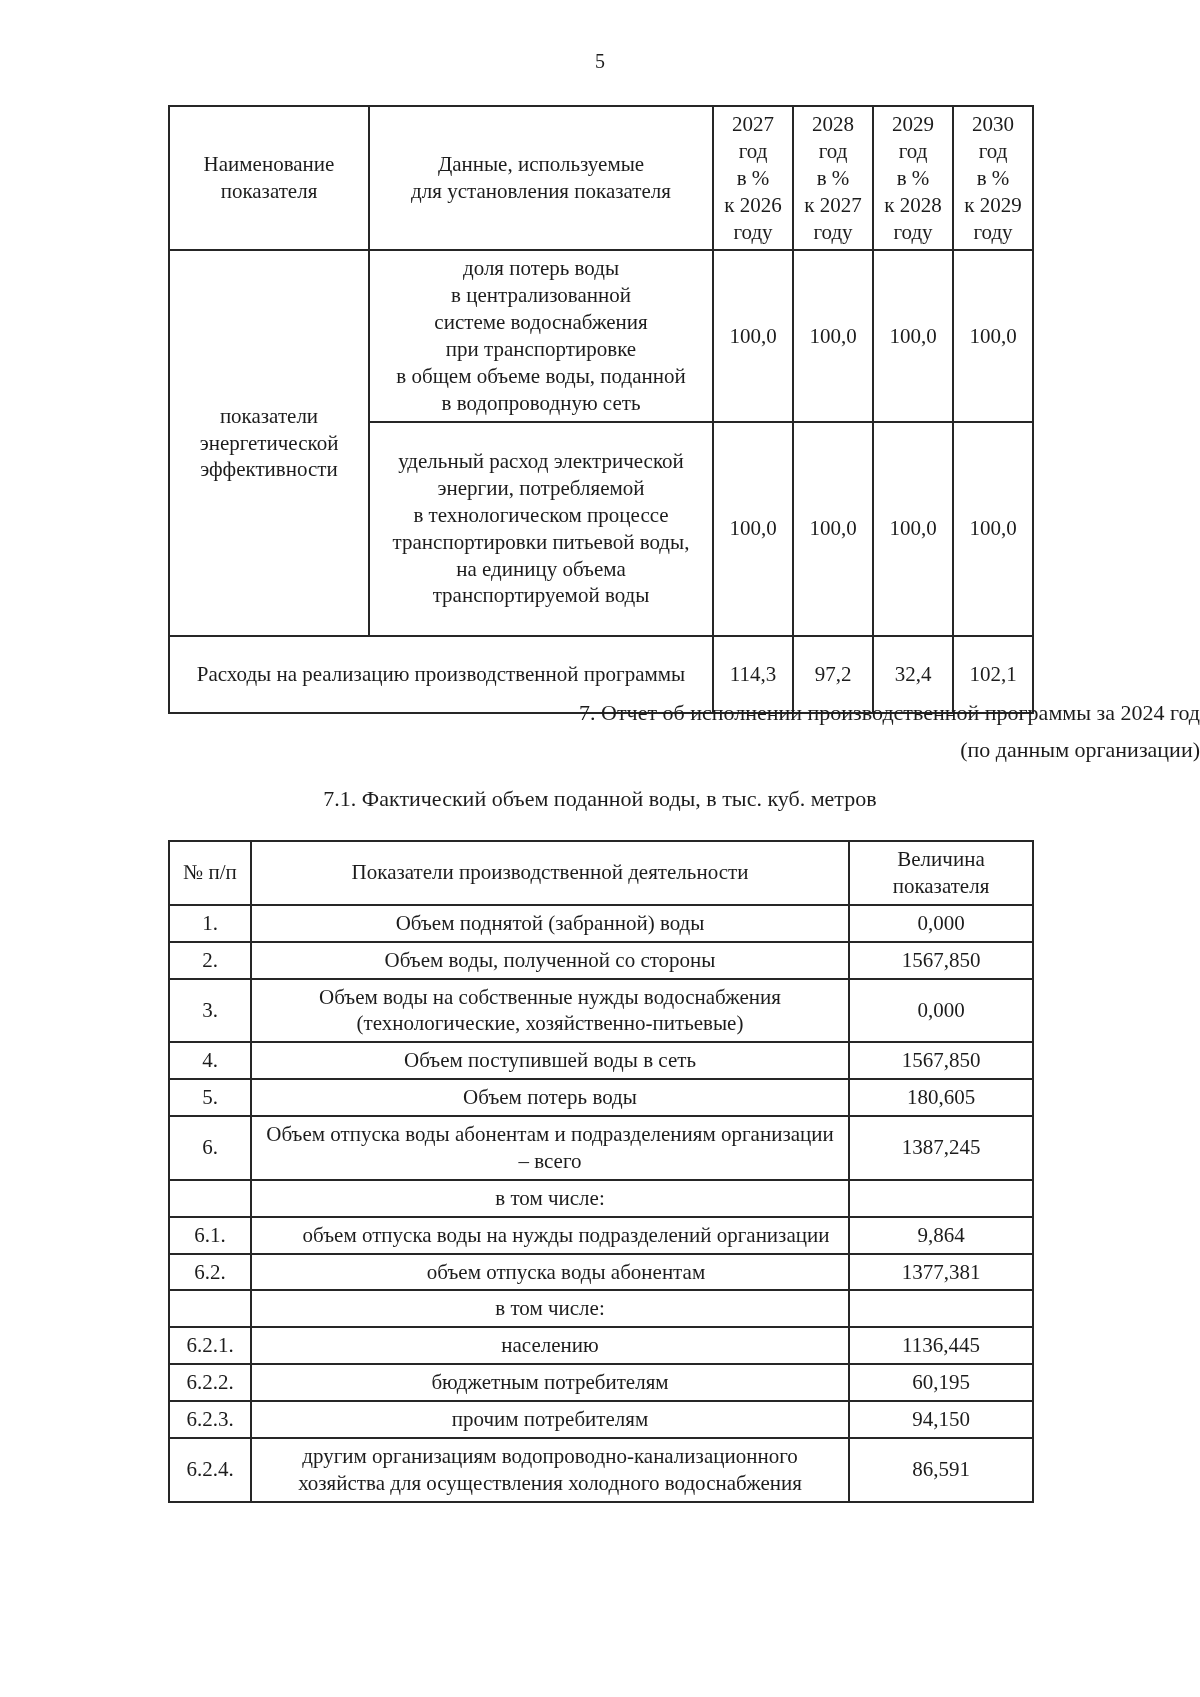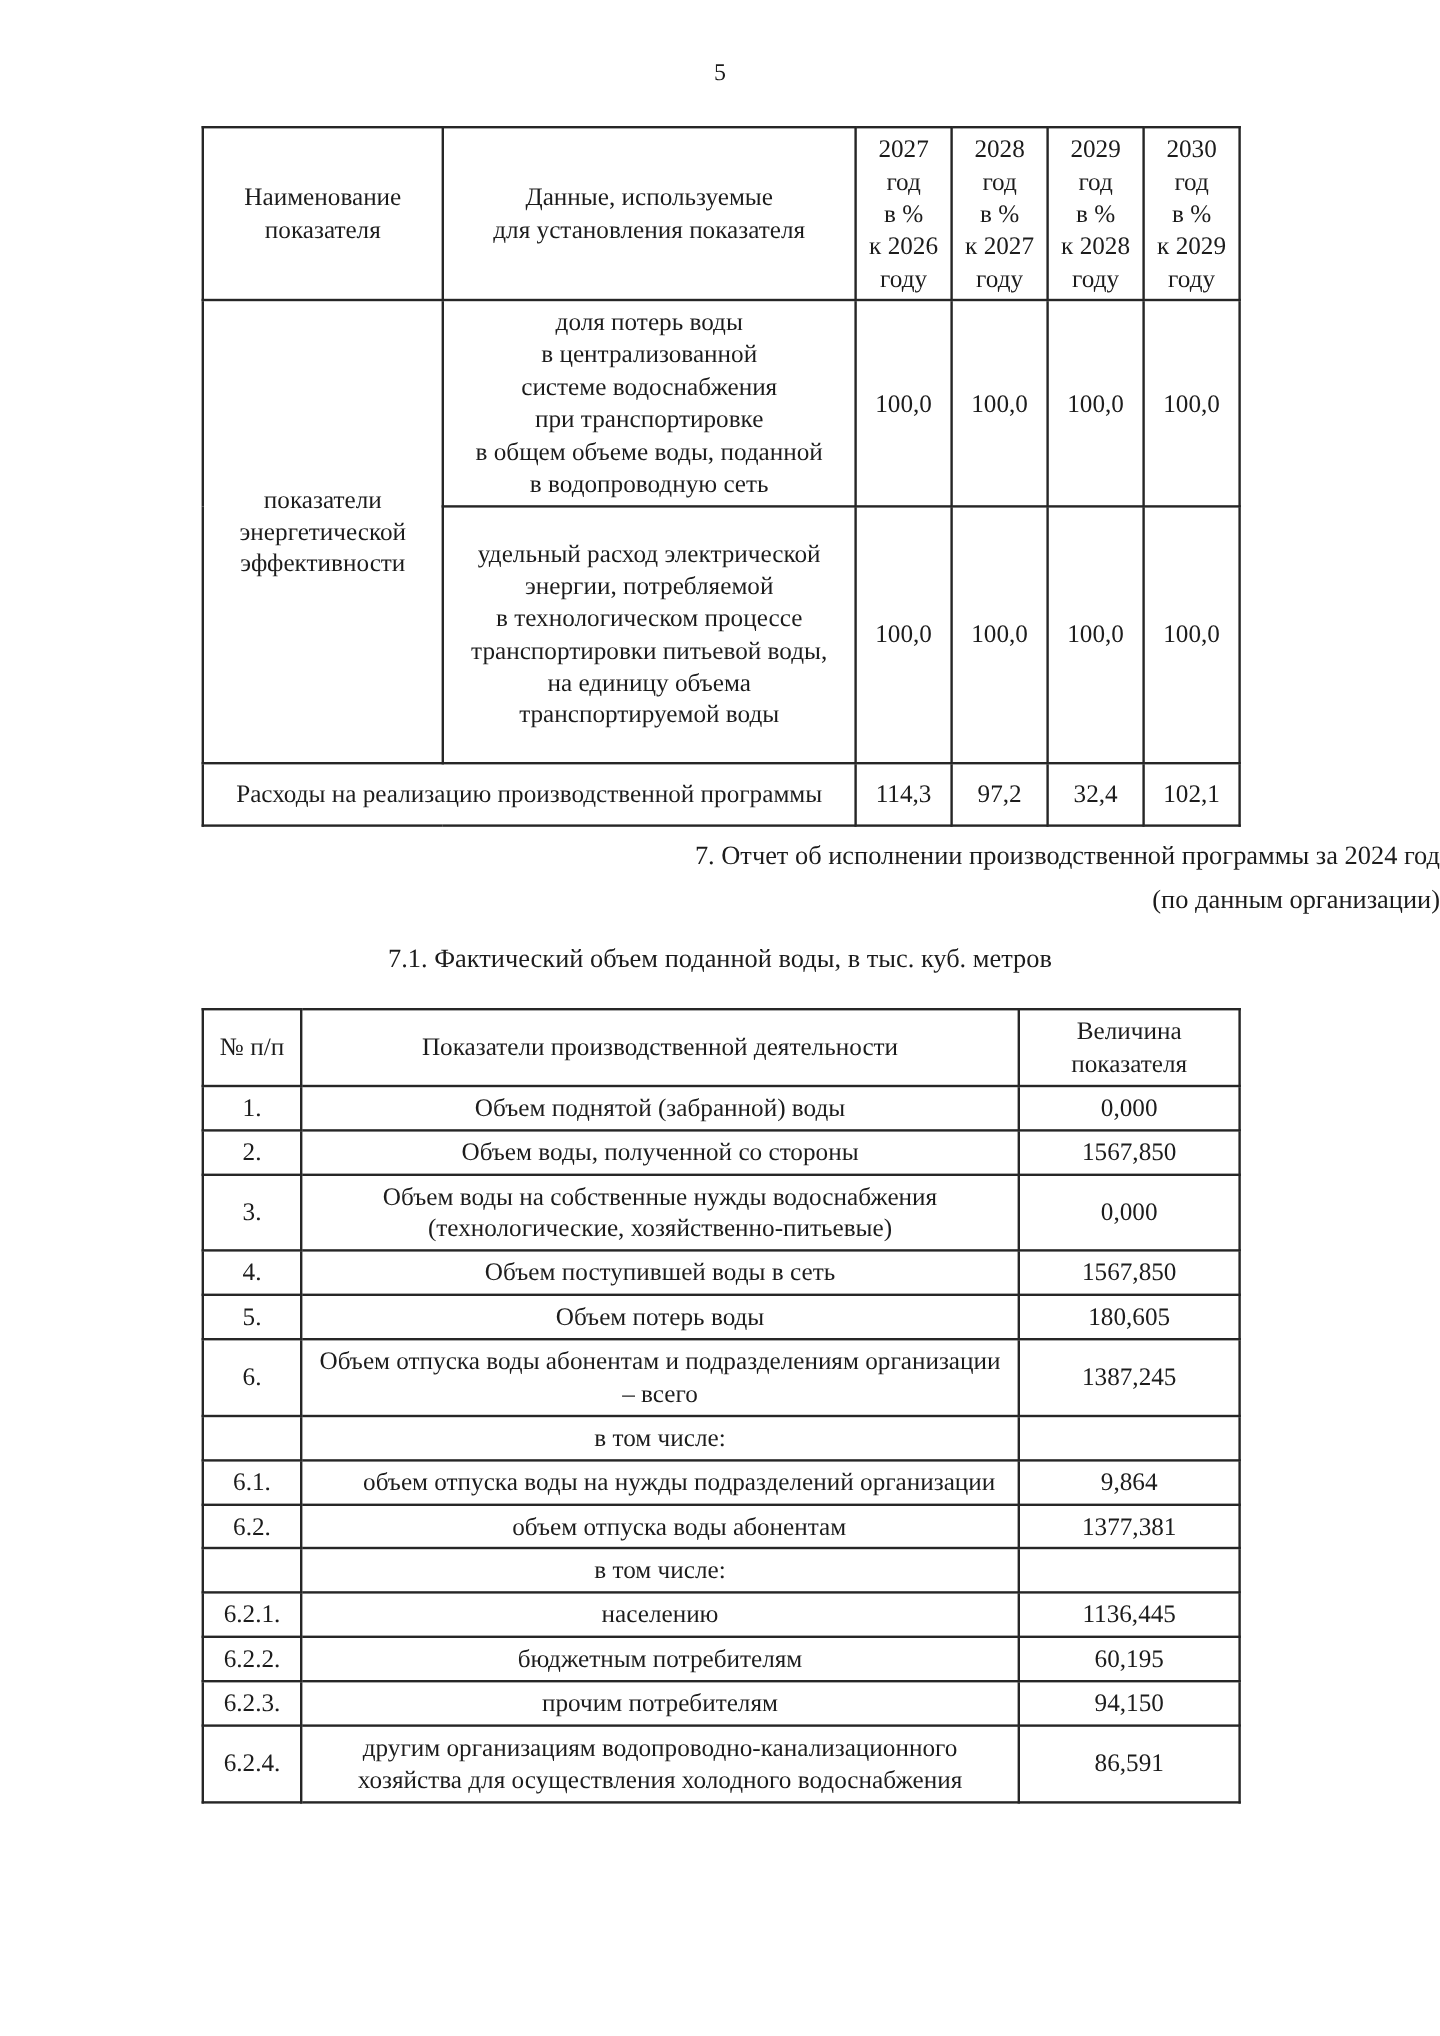--- a/index.html
+++ b/index.html
@@ -27,21 +27,21 @@
     text-align:center;
     overflow:hidden;
   }
   .pre { white-space:pre-line; }
   .left { text-align:center; }
   
   .t1 { position:absolute; top:105px; left:168px; width:864px; }
   .t1 thead tr { height:135px; }
   .t1 .t1-r1 { height:163px; }
   .t1 .t1-r2 { height:214px; }
-  .t1 .t1-r3 { height:52px; }
+  .t1 .t1-r3 { height:77px; }
   .t1 .grp { vertical-align:middle; }
   
   .sec7 {
     position:absolute; top:694px; left:0; width:1200px;
     text-align:right; font-size:22px; line-height:37px;
   }
   .sec71 {
     position:absolute; top:786px; left:0; width:1200px;
     text-align:center; font-size:22px;
   }

